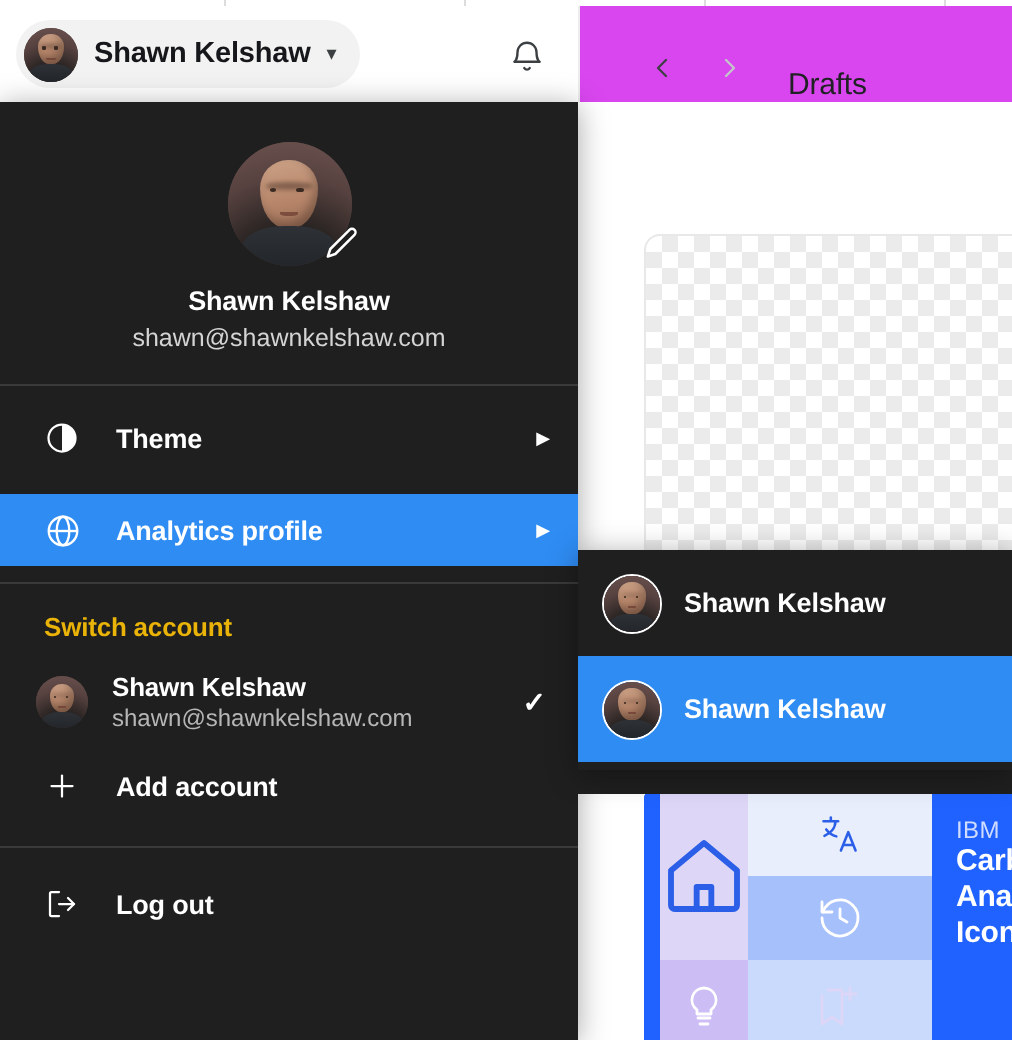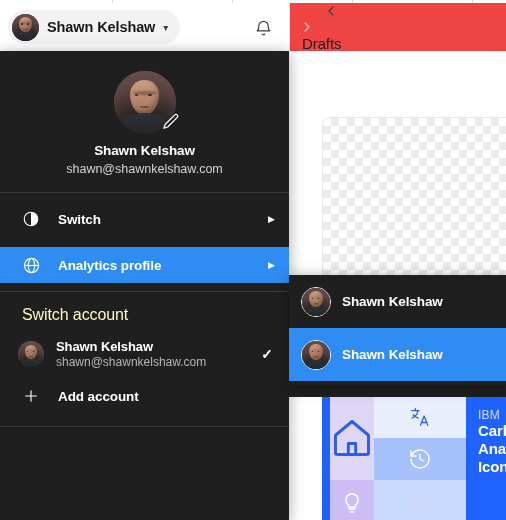--- a/index.html
+++ b/index.html
@@ -86,26 +86,25 @@
     align-items: center;
     justify-content: center;
     cursor: pointer;
   }
 
   
   .right-header {
     position: absolute;
     left: 290px; top: 3px;
     width: 216px; height: 48px;
-    background: #ef4444;
+    background: #d946ef;
     border-bottom: 1px solid #e9e9e9;
     display: flex;
-    align-items: flex-start;
+    align-items: flex-end;
     gap: 0px;
-    flex-direction: column;
   }
   .nav-arrow {
     width: 34px; height: 34px;
     display: flex;
     align-items: center;
     justify-content: center;
     cursor: pointer;
     font-size: 17px;
     color: #3c4043;
   }
@@ -275,24 +274,25 @@
     margin-left: auto;
     font-size: 9px;
     color: #ffffff;
     line-height: 1;
   }
   .menu-item.selected {
     background: #2f8cf3;
   }
 
   .group-label {
-    font-size: 16px;
-    color: #fef9c3;
+    font-size: 13px;
+    color: #eab308;
     padding: 14px 0 8px 22px;
     letter-spacing: -0.1px;
+    font-weight: bold;
   }
 
   .account-row {
     display: flex;
     align-items: center;
     height: 44px;
     padding: 0 16px 0 18px;
     cursor: pointer;
   }
   .account-row .ar-avatar {
@@ -566,21 +566,21 @@
 
     <div style="height:8px"></div>
 
     <div class="menu-item">
       <span class="mi-icon">
         <svg width="18" height="18" viewBox="0 0 24 24" fill="none" stroke="#ffffff" stroke-width="1.5">
           <circle cx="12" cy="12" r="9"></circle>
           <path d="M12 3a9 9 0 0 1 0 18z" fill="#ffffff" stroke="none"></path>
         </svg>
       </span>
-      <span class="mi-label">Switch</span>
+      <span class="mi-label">Theme</span>
       <span class="mi-arrow">▶</span>
     </div>
 
 
     <div style="height:10px"></div>
 
     <div class="menu-item selected">
       <span class="mi-icon">
         <svg width="19" height="19" viewBox="0 0 24 24" fill="none" stroke="#ffffff" stroke-width="1.5">
           <circle cx="12" cy="12" r="9"></circle>
@@ -622,20 +622,30 @@
           <line x1="5" y1="12" x2="19" y2="12"></line>
         </svg>
       </span>
       <span class="mi-label">Add account</span>
     </div>
 
     <div style="height:10px"></div>
     <div class="menu-sep"></div>
     <div style="height:10px"></div>
 
+    <div class="menu-item">
+      <span class="mi-icon">
+        <svg width="18" height="18" viewBox="0 0 24 24" fill="none" stroke="#ffffff" stroke-width="1.5" stroke-linecap="round" stroke-linejoin="round">
+          <path d="M10 4H5a1 1 0 0 0-1 1v14a1 1 0 0 0 1 1h5"></path>
+          <polyline points="16 16 20 12 16 8"></polyline>
+          <line x1="10" y1="12" x2="20" y2="12"></line>
+        </svg>
+      </span>
+      <span class="mi-label">Log out</span>
+    </div>
   </div>
 
   <div class="submenu-shadow-strip"></div>
   <div class="submenu">
 
     <div class="submenu-row">
       <div class="sr-avatar">
         <div class="face">
           <div class="face-head"></div>
           <div class="face-brow"></div>

